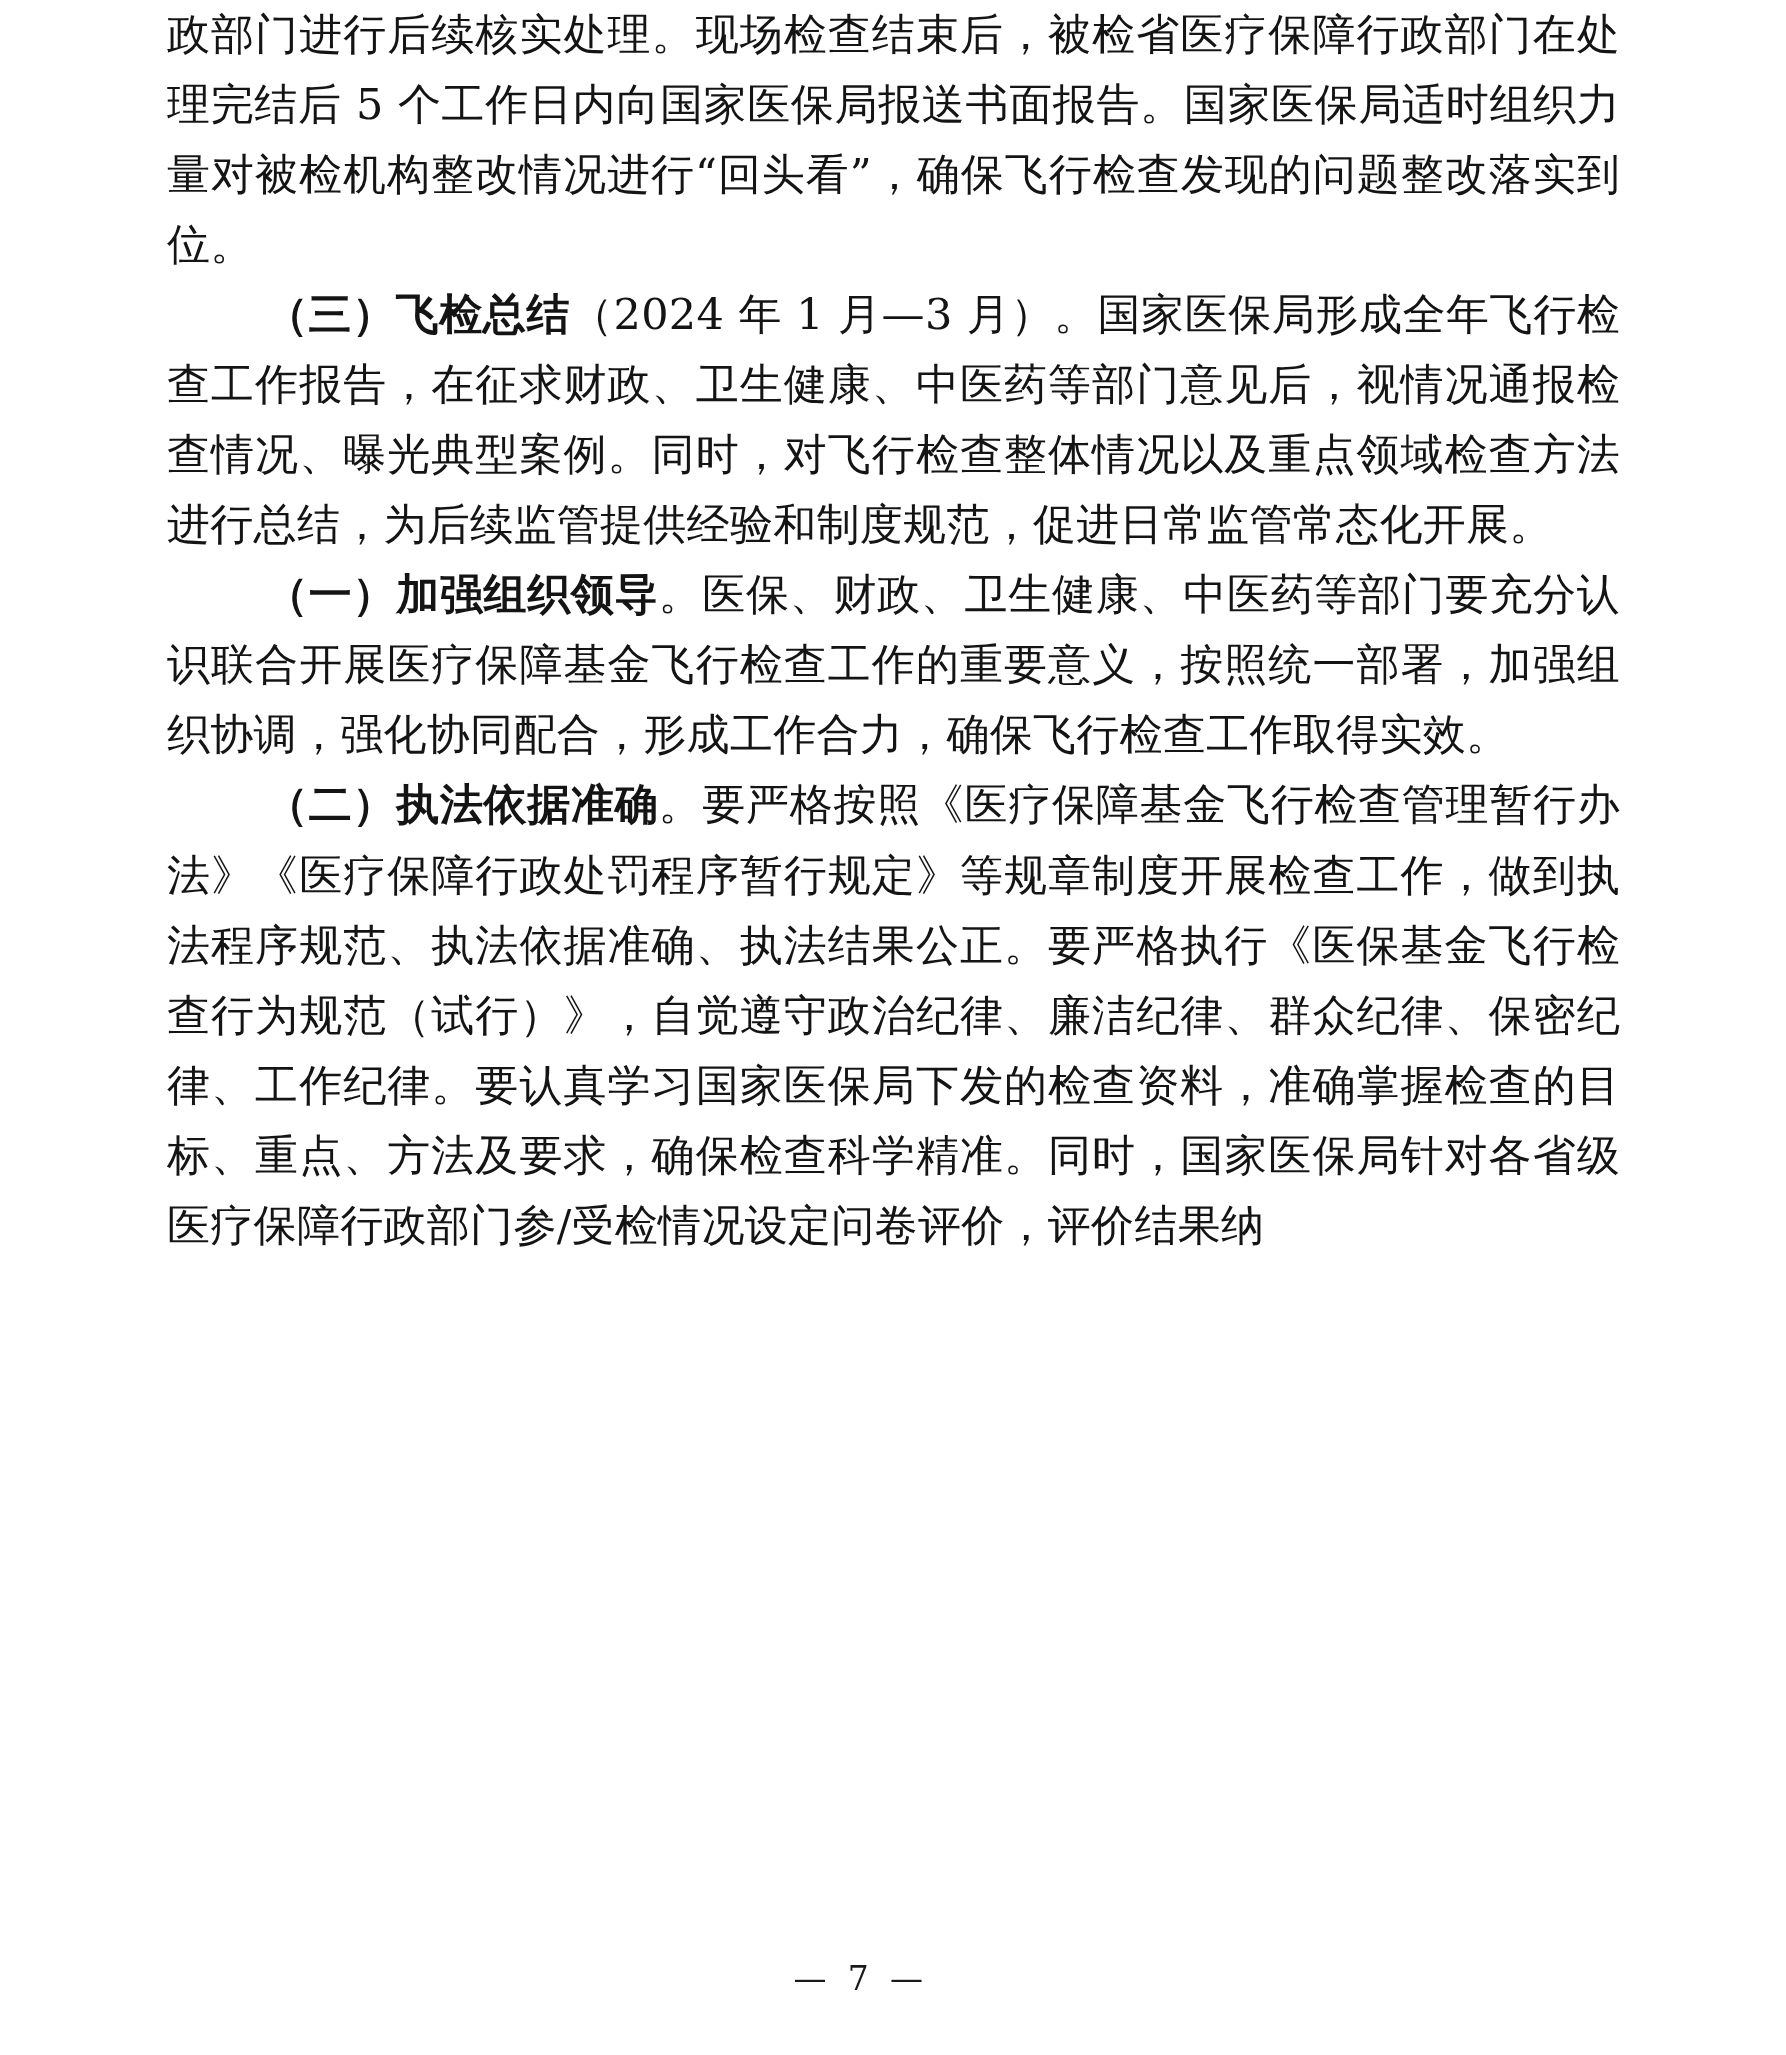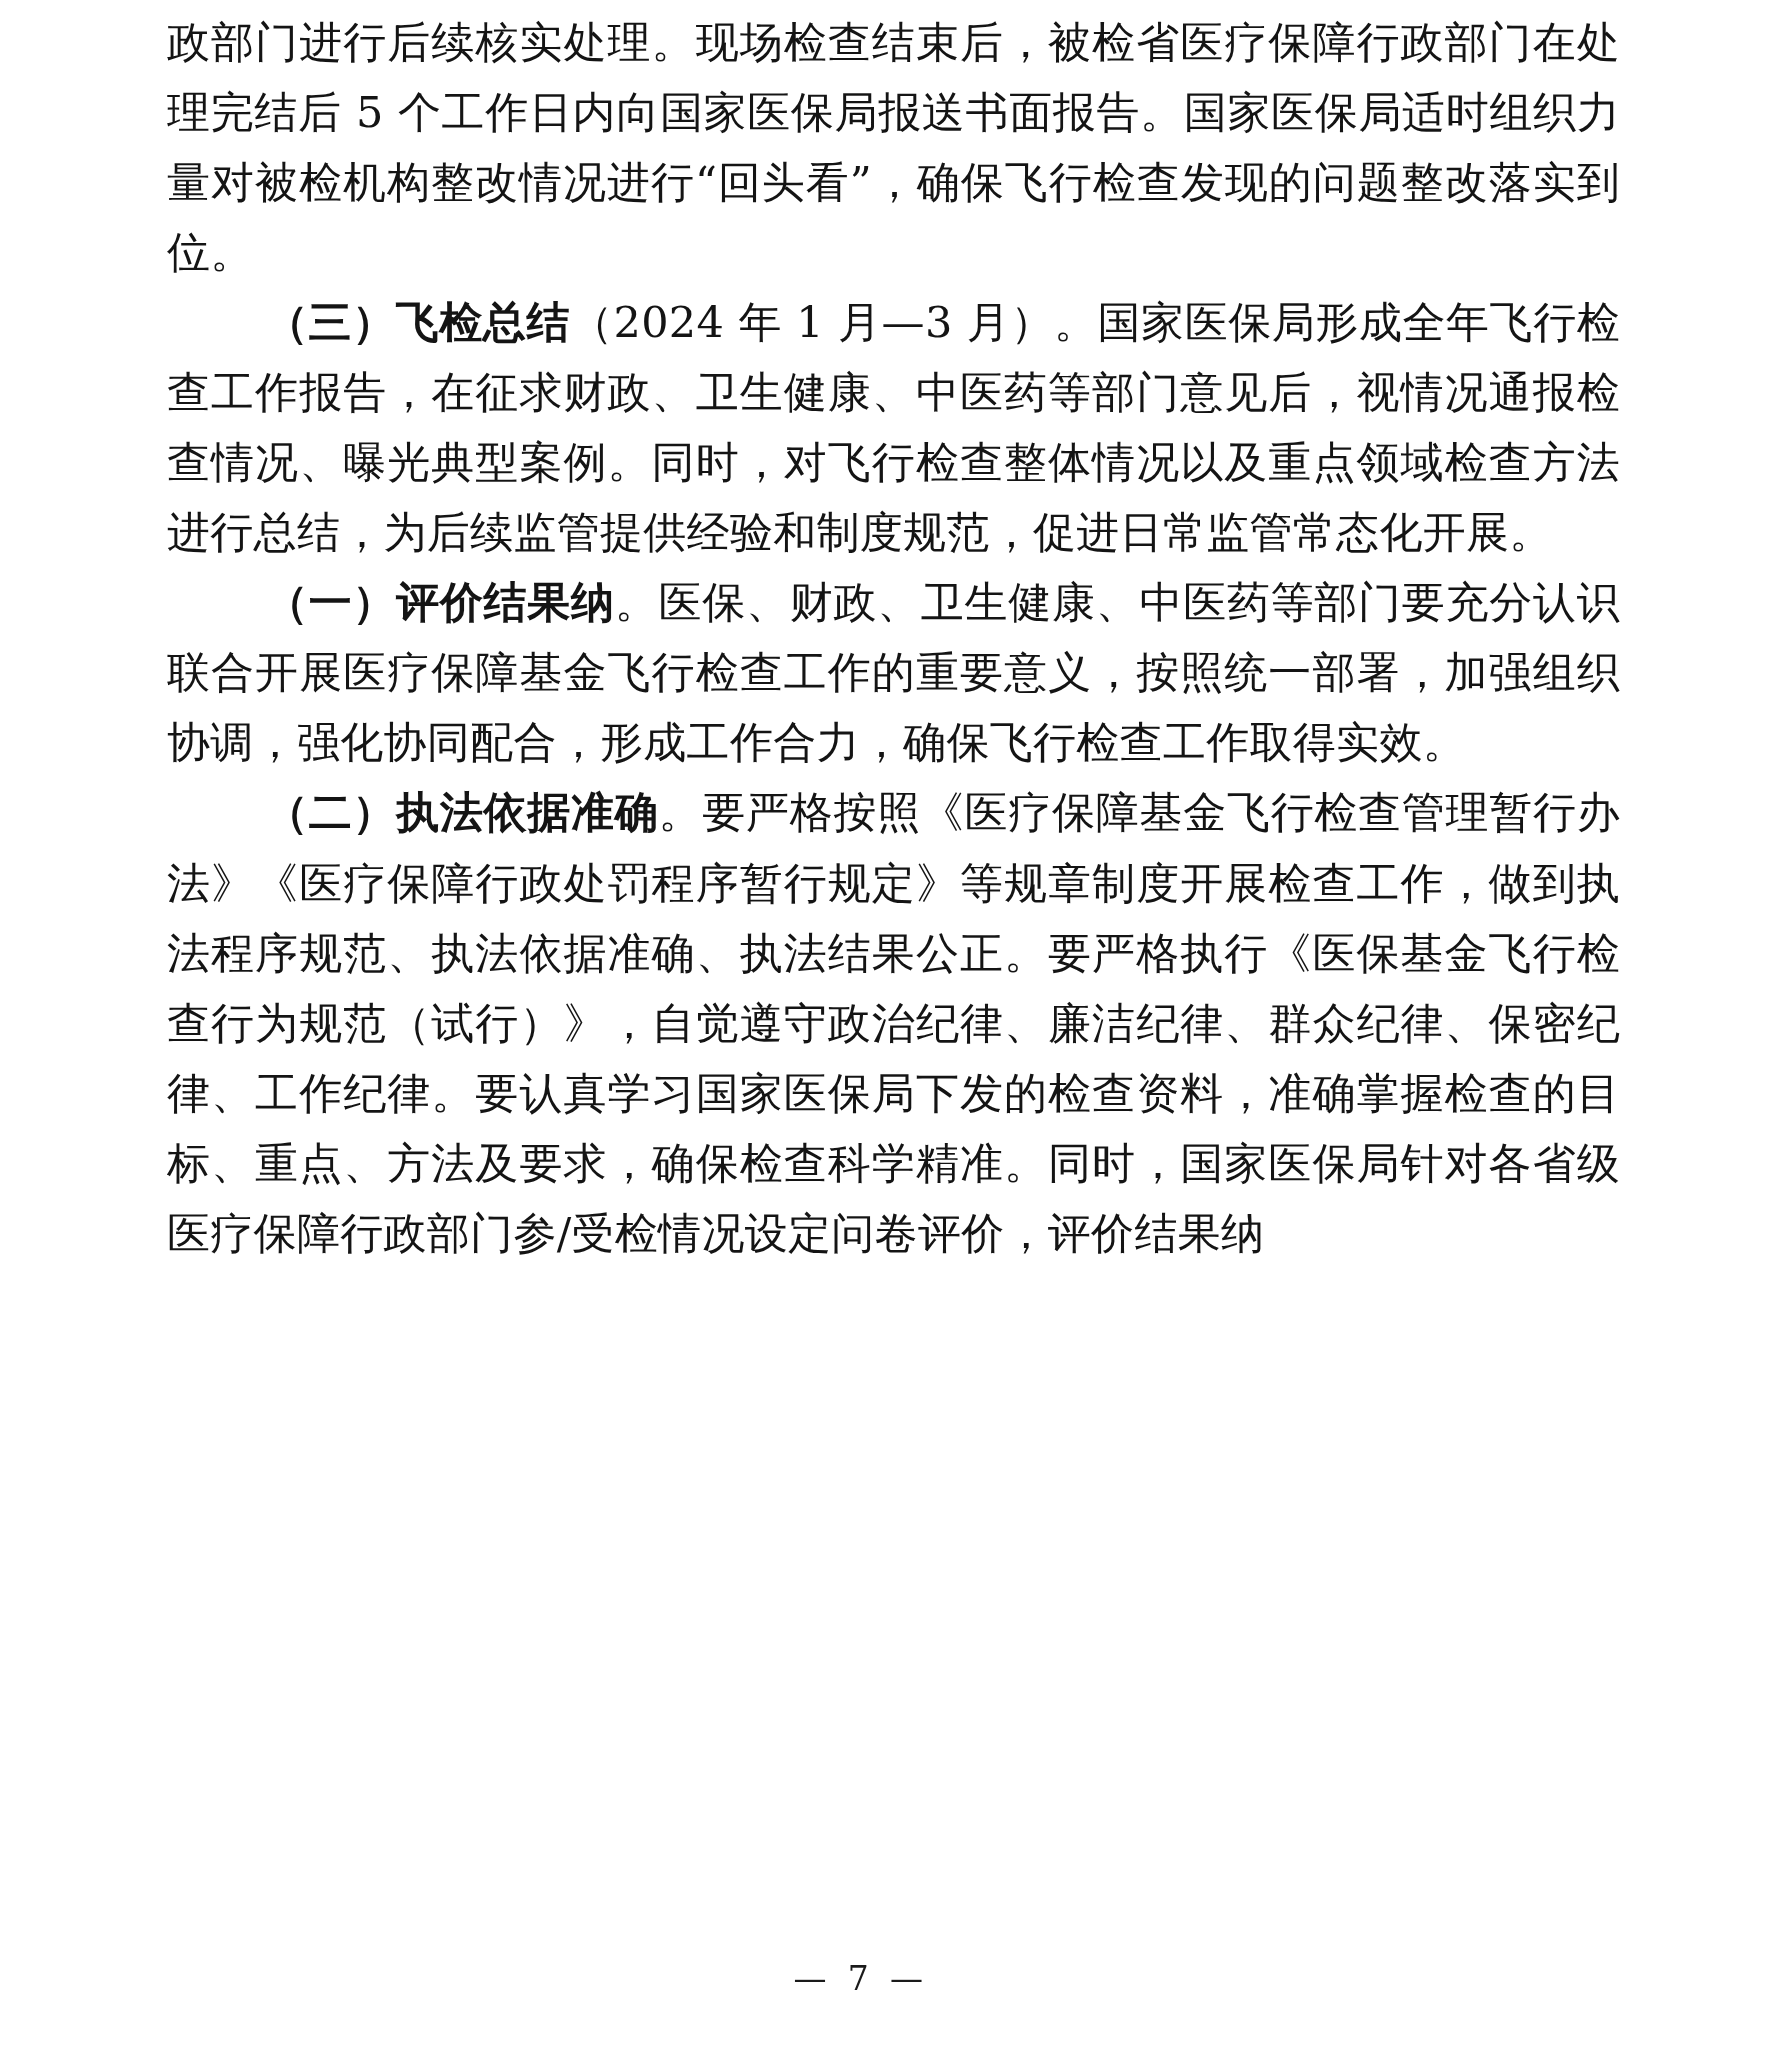--- a/index.html
+++ b/index.html
@@ -15,21 +15,21 @@
     position: relative;
     overflow: hidden;
   }
   .page {
     position: absolute;
     left: 0;
     top: 0;
     width: 1787px;
     height: 2056px;
     box-sizing: border-box;
-    padding: 12px 167px;
+    padding: 4px 167px;
   }
   .doc-body {
     position: relative;
     top: -5.4px;
   }
   p.para {
     margin: 0;
     font-size: 43px;
     line-height: 1.63;
     text-align: justify;
@@ -76,21 +76,21 @@
 <body>
 
 <div class="page">
   <div class="doc-body">
 
     <p class="para">政部门进行后续核实处理。现场检查结束后，被检省医疗保障行政部门在处理完结后 5 个工作日内向国家医保局报送书面报告。国家医保局适时组织力量对被检机构整改情况进行“回头看”，确保飞行检查发现的问题整改落实到位。</p>
 
     <p class="para indent"><span class="bold-run">（三）飞检总结</span><span>（2024 年 1 月—3 月）。国家医保局形成全年飞行检查工作报告，在征求财政、卫生健康、中医药等部门意见后，视情况通报检查情况、曝光典型案例。同时，对飞行检查整体情况以及重点领域检查方法进行总结，为后续监管提供经验和制度规范，促进日常监管常态化开展。</span></p>
 
 
-    <p class="para indent"><span class="bold-run">（一）评价结果纳</span><span>。医保、财政、卫生健康、中医药等部门要充分认识联合开展医疗保障基金飞行检查工作的重要意义，按照统一部署，加强组织协调，强化协同配合，形成工作合力，确保飞行检查工作取得实效。</span></p>
+    <p class="para indent"><span class="bold-run">（一）加强组织领导</span><span>。医保、财政、卫生健康、中医药等部门要充分认识联合开展医疗保障基金飞行检查工作的重要意义，按照统一部署，加强组织协调，强化协同配合，形成工作合力，确保飞行检查工作取得实效。</span></p>
 
     <p class="para indent"><span class="bold-run">（二）执法依据准确</span><span>。要严格按照《医疗保障基金飞行检查管理暂行办法》《医疗保障行政处罚程序暂行规定》等规章制度开展检查工作，做到执法程序规范、执法依据准确、执法结果公正。要严格执行《医保基金飞行检查行为规范（试行）》，自觉遵守政治纪律、廉洁纪律、群众纪律、保密纪律、工作纪律。要认真学习国家医保局下发的检查资料，准确掌握检查的目标、重点、方法及要求，确保检查科学精准。同时，国家医保局针对各省级医疗保障行政部门参/受检情况设定问卷评价，评价结果纳</span></p>
 
   </div>
 
   <div class="footer">
     <span class="page-number">— 7 —</span>
   </div>
 </div>
 

